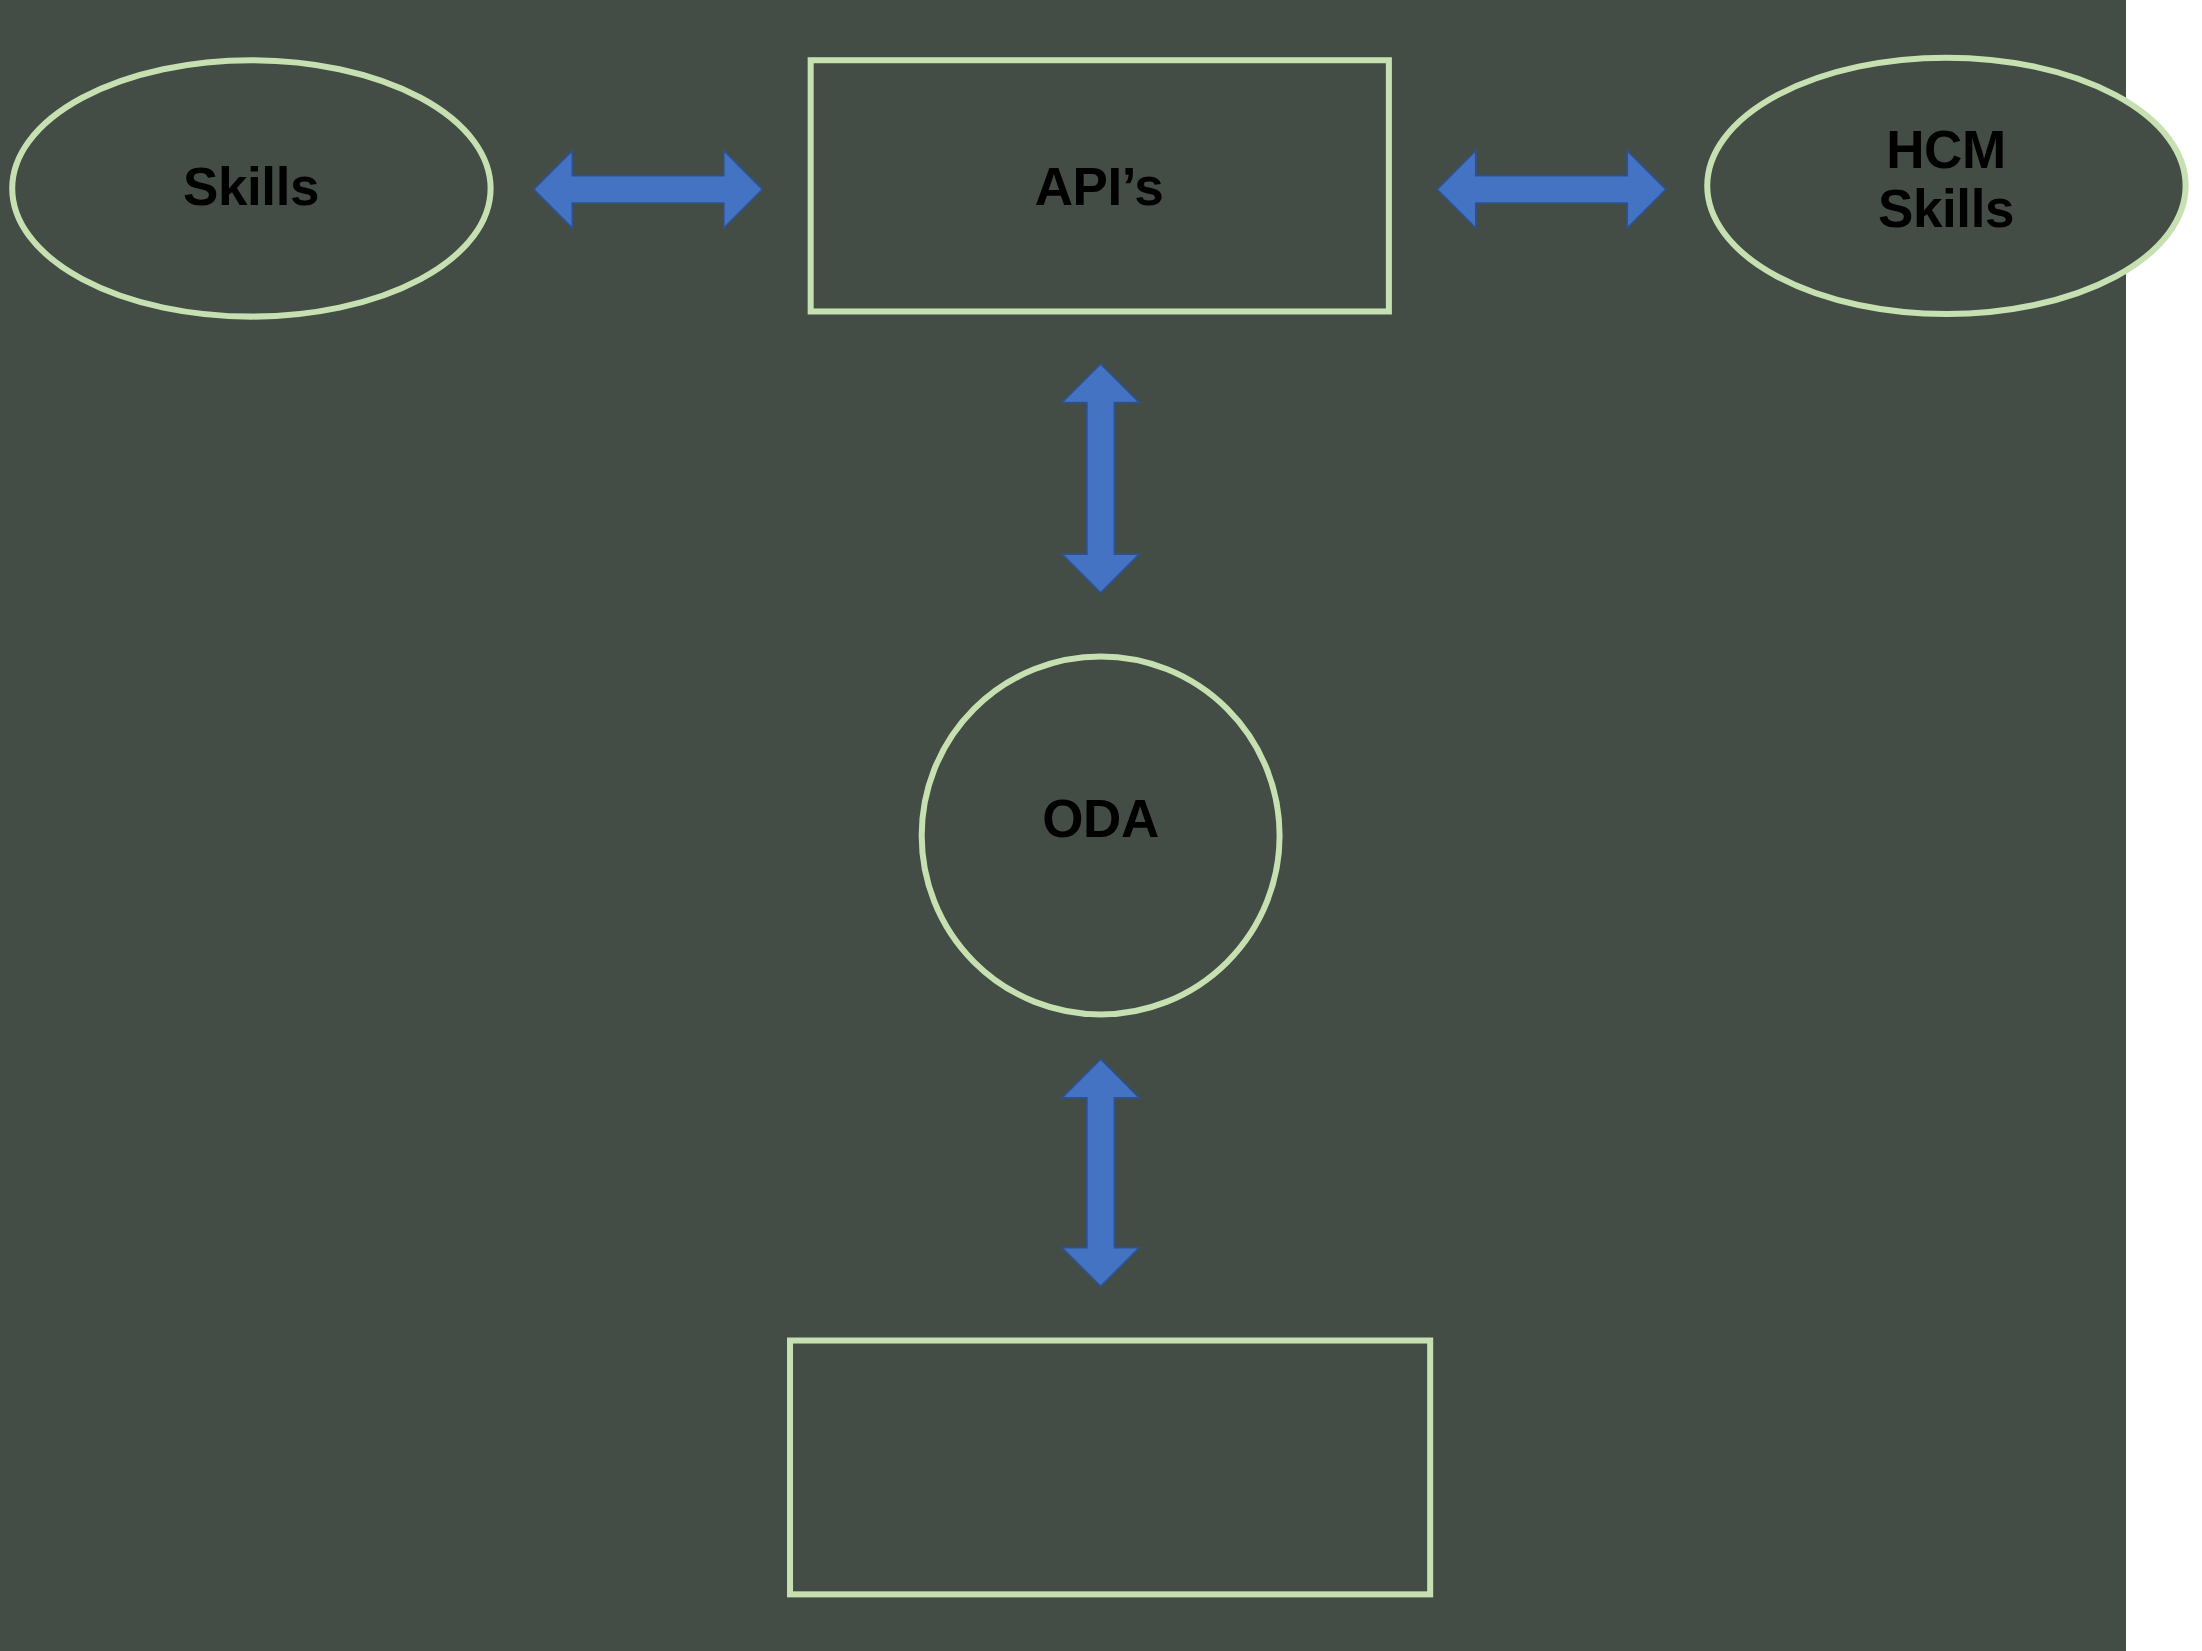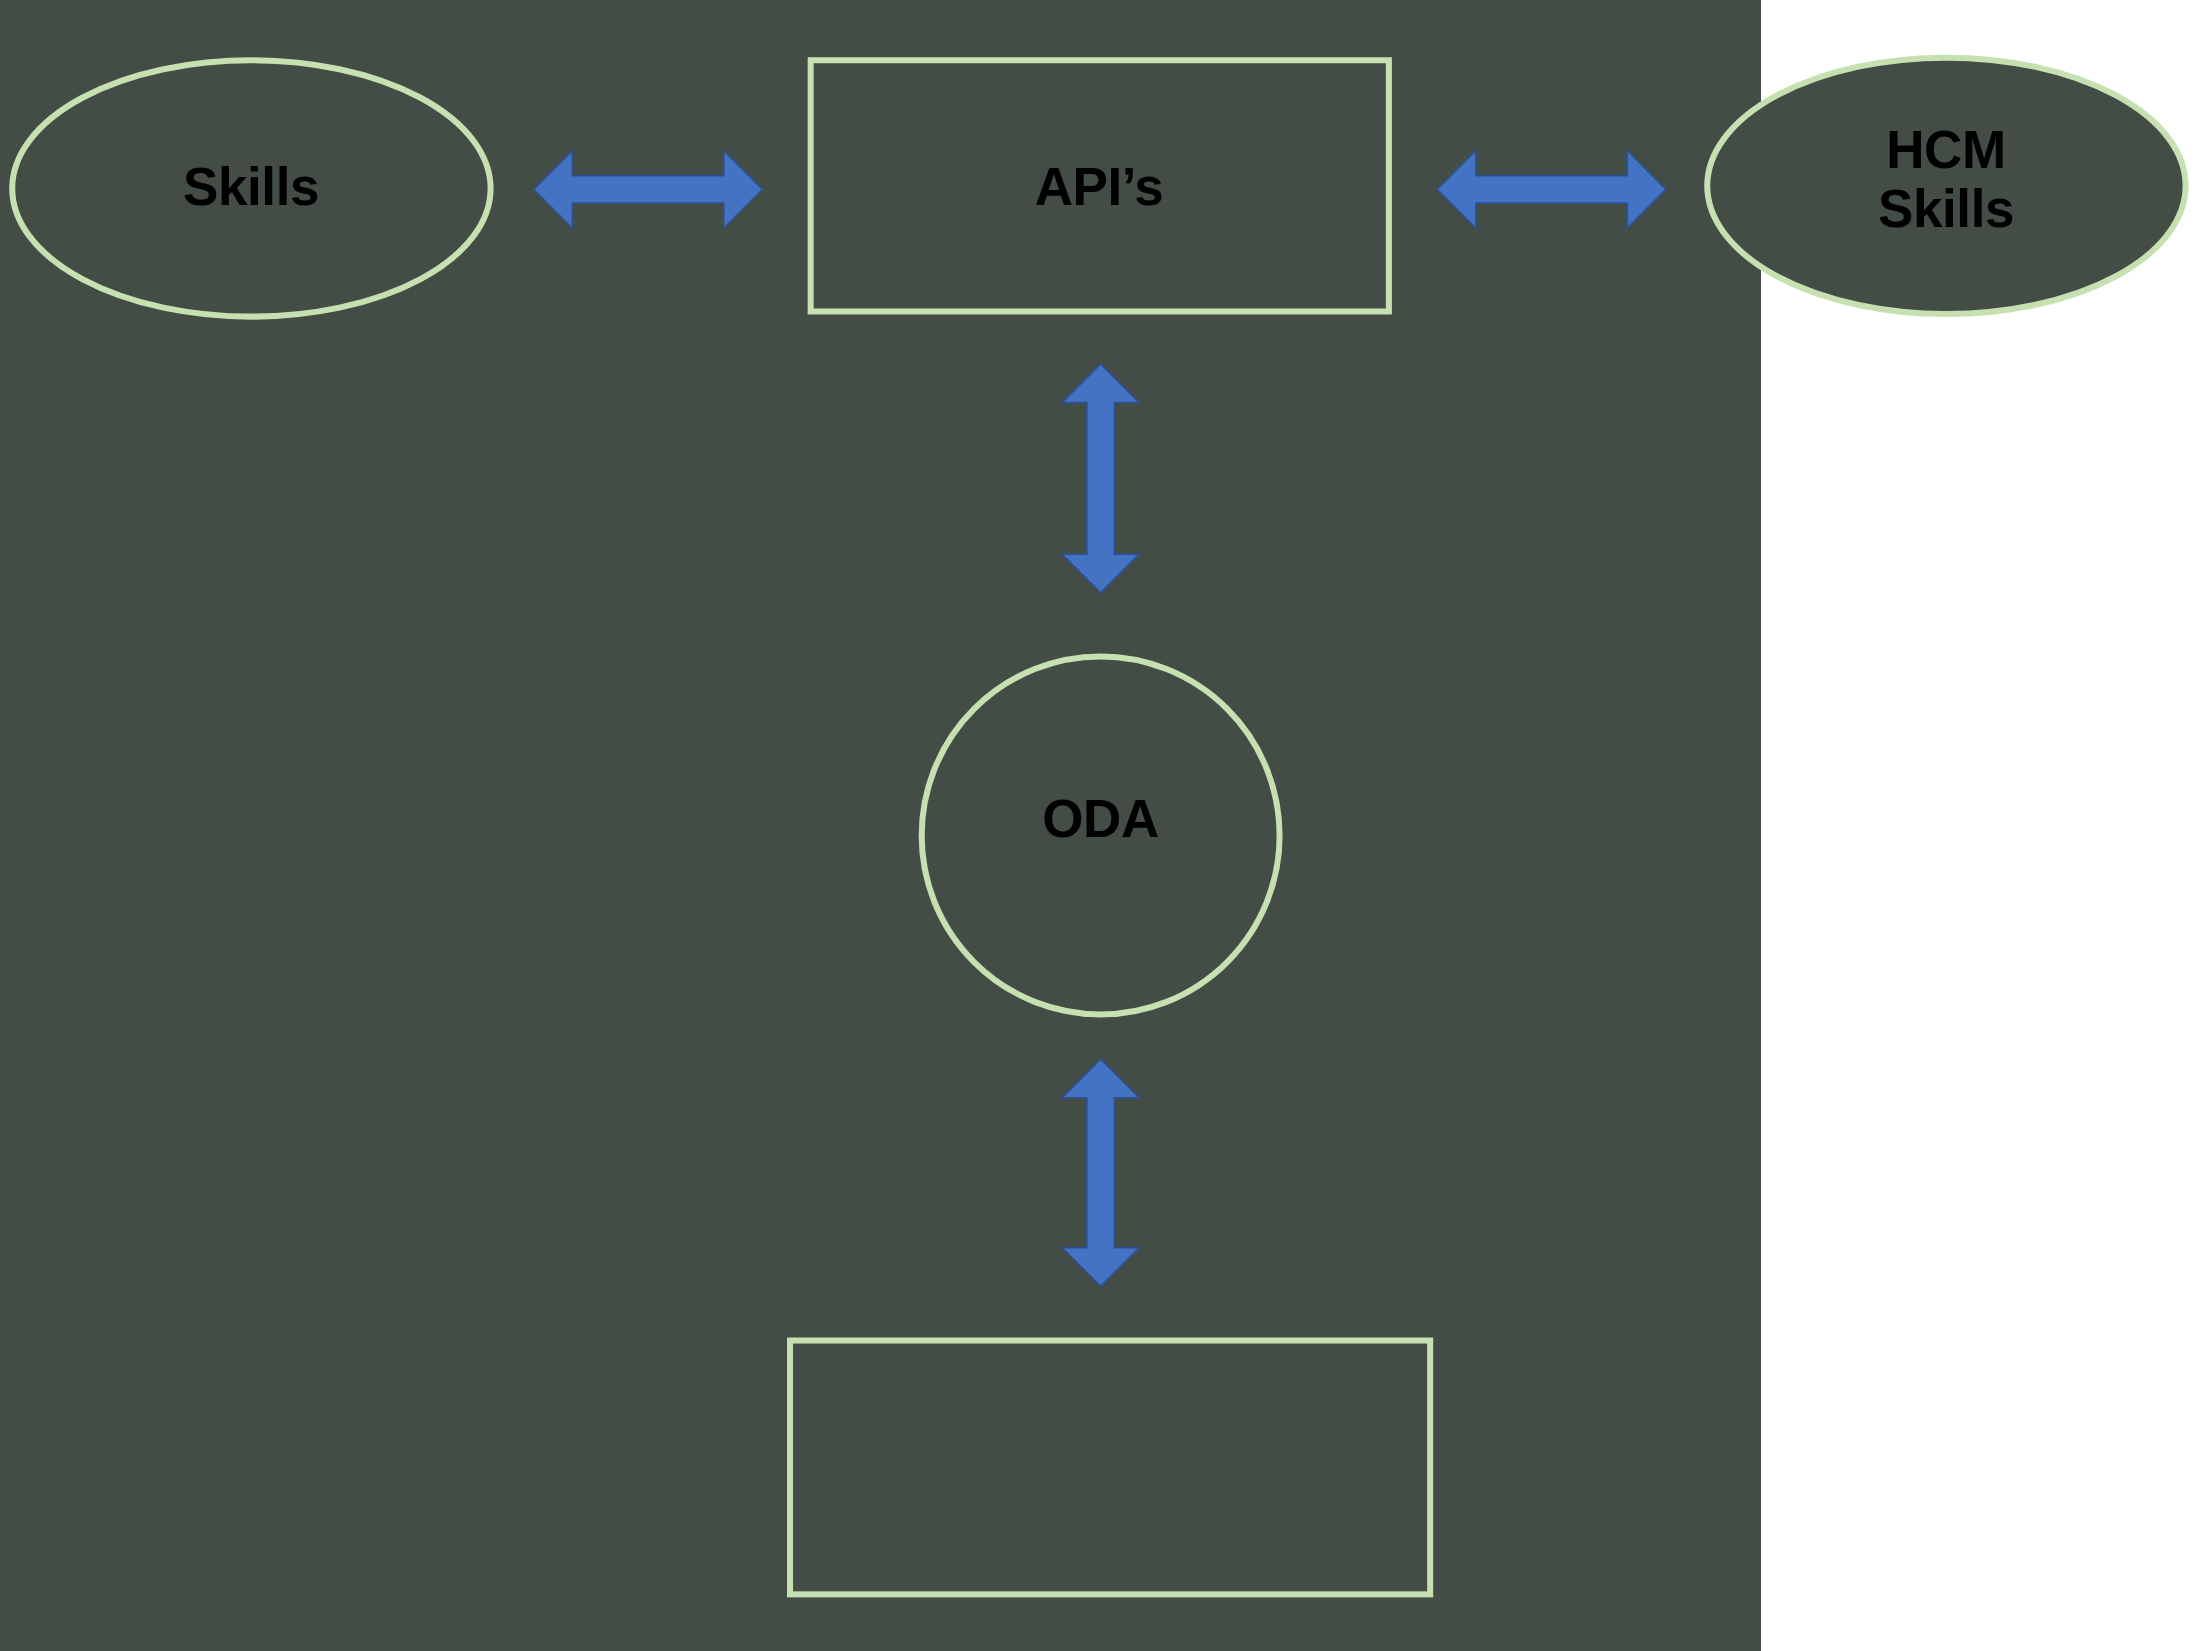--- a/index.html
+++ b/index.html
@@ -8,21 +8,21 @@
     padding: 0;
   }
   body {
     width: 2203px;
     height: 1652px;
     overflow: hidden;
     font-family: "Liberation Sans", sans-serif;
   }
   #diagram-canvas {
     position: relative;
-    width: 1761px;
+    width: 2126px;
     height: 1652px;
     background: #434D45;
     text-decoration: underline;
   }
   #diagram-svg {
     position: absolute;
     top: 0;
     left: 0;
     width: 2203px;
     height: 1652px;

